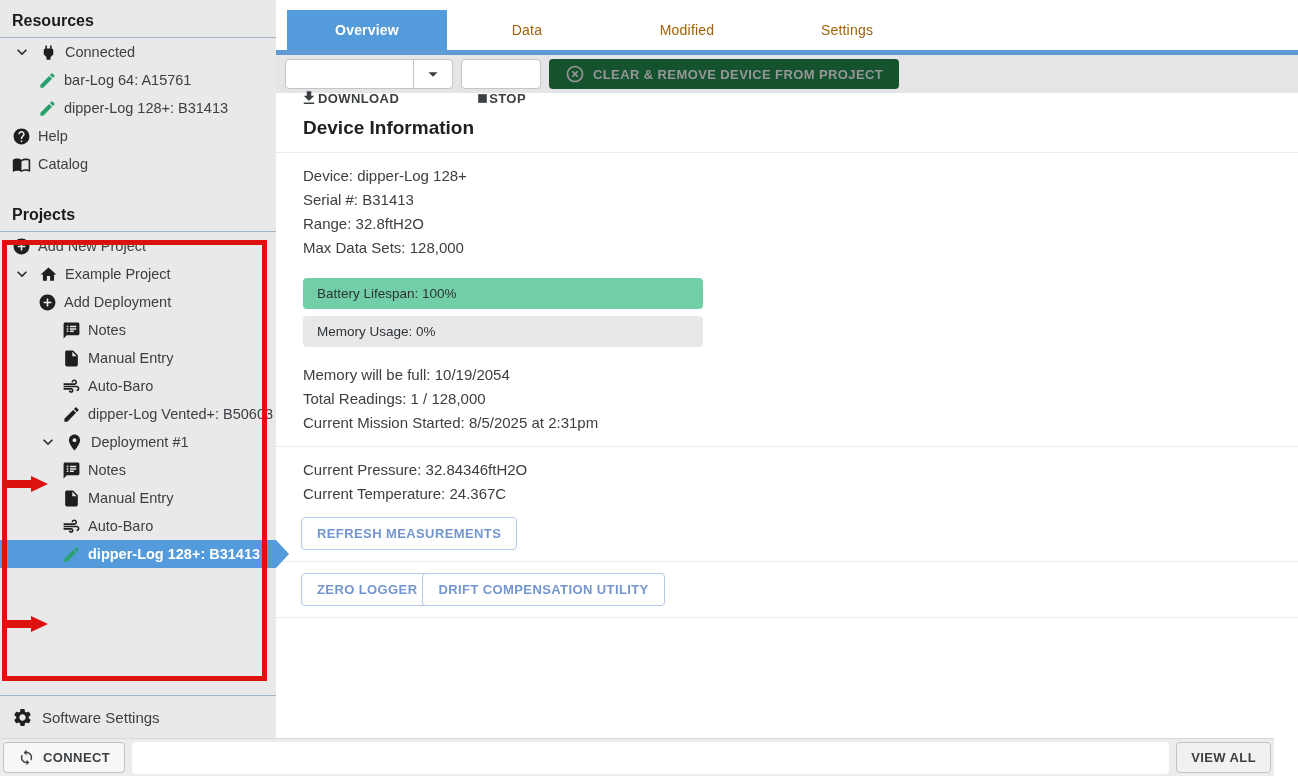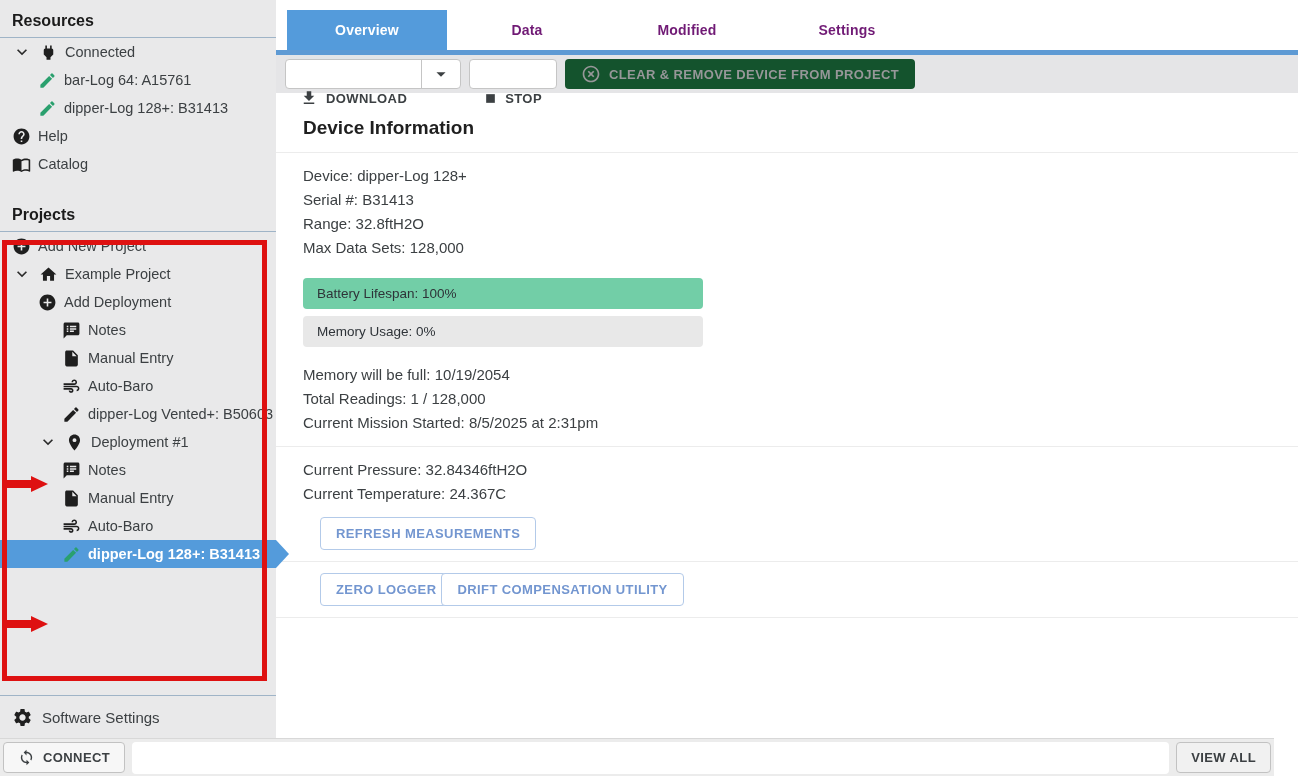--- a/index.html
+++ b/index.html
@@ -39,47 +39,47 @@
   
   #red-box { position:absolute; left:2px; top:240px; width:265px; height:441px;
       border:5px solid #DE1111; z-index:10; pointer-events:none; }
   .red-arrow { position:absolute; left:7px; width:41px; height:16px; z-index:11; pointer-events:none; }
   .red-arrow polygon { fill:#DE1111; }
 
   
   #main { position:absolute; left:276px; top:0; width:1022px; height:738px; background:#fff; }
   .tabbar { margin-top:10px; border-bottom:5px solid #5E9AD4; display:flex; padding-left:11px; }
   .tab { width:160px; height:40px; line-height:40px; text-align:center; font-size:14px;
-         font-weight:700; color:#701a75; letter-spacing:.2px; }
+         font-weight:400; color:#a16207; letter-spacing:.2px; }
   .tab.active { background:#549BDB; color:#fff; font-weight:bold; }
   .toolbar { height:38px; background:#E5E5E7; display:flex; align-items:center;
              padding-left:9px; gap:8px; }
   .tbtn { height:30px; background:#fff; border:1px solid #C5C5C5; border-radius:4px;
           display:flex; align-items:center; font-size:13px; font-weight:bold;
           letter-spacing:.4px; color:#3C4043; }
-  .tbtn .part { display:flex; align-items:center; gap:8px; padding:4px 14px; height:100%;margin-top:48px; }
+  .tbtn .part { display:flex; align-items:center; padding:4px 14px; height:100%;margin-top:48px; }
   .tbtn .caret-part { border-left:1px solid #C5C5C5; padding:0 8px; height:100%;
           display:flex; align-items:center; }
   .tbtn.disabled { background:#14532d; border:none; color:#979799; gap:8px; padding:0 16px; }
   .ic.dl { width:18px; height:18px; }
   .ic.stopsq { width:13px; height:13px; }
   .ic.cancel { width:20px; height:20px; }
   .ic.caret { width:22px; height:22px; }
 
   .content { padding-bottom:10px; }
   .content h1 { font-size:19px; font-weight:bold; color:#1F1F1F; margin:24px 0 13px 27px; }
   hr.div { border:none; border-top:1px solid #ECECEC; }
   .infoblock { margin:11px 0 11px 27px; font-size:15px; line-height:24px; color:#3C4043; }
   .bar { width:400px; height:31px; border-radius:4px; margin-left:27px;
          display:flex; align-items:center; padding-left:14px; font-size:13.5px; color:#2E3338; }
   .bar.green { background:#72CEA7; margin-top:18px; }
   .bar.gray  { background:#E8E8E8; margin-top:7px; }
   .obtn { background:#fff; border:1px solid #B3CAE9; border-radius:4px; color:#7396D0;
           font-family:"Liberation Sans", sans-serif; font-size:13px; font-weight:bold;
-          letter-spacing:.4px; padding:8px 15px; margin-left:44px; }
+          letter-spacing:.4px; padding:8px 15px; margin-left:25px; }
   .btnrow { margin:11px 0; }
   .btnrow2 { margin:11px 0; display:flex; gap:8px; }
   .btnrow2 .obtn + .obtn { margin-left:-19px; }
 
   
   #bottombar { position:absolute; left:0; top:738px; width:1274px; height:38px;
       background:#ECECEC; border-top:1px solid #D8D8D8; display:flex; align-items:center;
       padding:0 3px; gap:7px; z-index:3; }
   .bbtn { height:31px; border:1px solid #C2C2C2; border-radius:4px; background:#F7F7F7;
       display:flex; align-items:center; gap:8px; padding:0 14px; font-size:13px;

